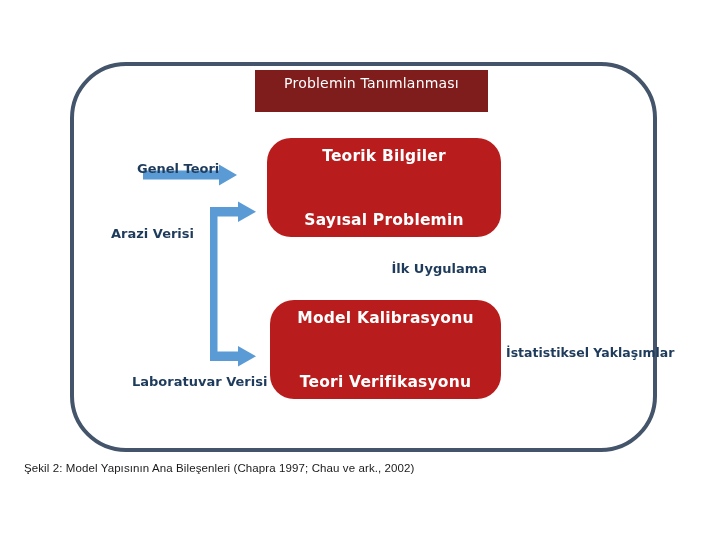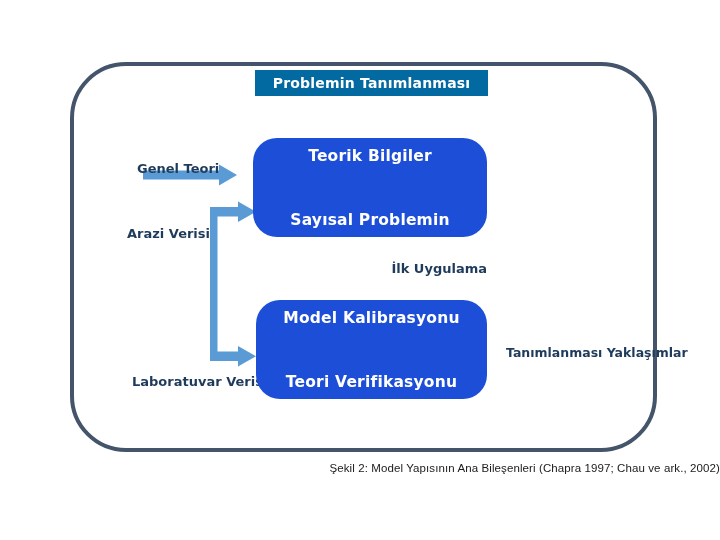--- a/index.html
+++ b/index.html
@@ -26,34 +26,35 @@
     box-sizing: border-box;
     border: 4px solid #44546A;
     border-radius: 56px;
     background: transparent;
   }
   .title-box {
     position: absolute;
     left: 255px;
     top: 70px;
     width: 233px;
-    height: 26px;
-    background: #0369a1;
+    height: 42px;
+    background: #7f1d1d;
     color: #ffffff;
     font-size: 14px;
-    font-weight: bold;
+    font-weight: normal;
     line-height: 26px;
     text-align: center;
     letter-spacing: 0.2px;
   }
   .blue-box {
     position: absolute;
-    background: #1d4ed8;
+    background: #b91c1c;
     border-radius: 24px;
     color: #ffffff;
+    margin-left: 14px;
   }
   .box-theory {
     left: 253px;
     top: 138px;
     width: 234px;
     height: 99px;
   }
   .box-calibration {
     left: 256px;
     top: 300px;
@@ -73,43 +74,43 @@
   .box-text.top-line { top: 9px; }
   .box-text.bottom-line { bottom: 8px; }
   .side-label {
     position: absolute;
     font-weight: bold;
     color: #1F3B5C;
     font-size: 13px;
     white-space: nowrap;
   }
   .lbl-genel { left: 137px; top: 145px; margin-top: 16px; }
-  .lbl-arazi { left: 127px; top: 226px; }
+  .lbl-arazi { left: 111px; top: 226px; }
   .lbl-ilk {
     left: 253px;
     top: 261px;
     width: 234px;
     text-align: right;
   }
   .lbl-istatistik { left: 506px; top: 345px; font-size: 12.5px; }
   .lbl-laboratuvar { left: 132px; top: 374px; }
   .arrows-overlay {
     position: absolute;
     left: 0;
     top: 0;
     width: 720px;
     height: 540px;
     pointer-events: none;
   }
   .caption {
     position: absolute;
-    left: 40px;
+    left: 24px;
     top: 462px;
     width: 680px;
-    text-align: right;
+    text-align: left;
     font-family: "Liberation Sans", sans-serif;
     font-size: 11.5px;
     color: #1a1a1a;
     letter-spacing: 0.1px;
   }
 </style>
 </head>
 <body>
 
 <div class="slide">
@@ -142,21 +143,21 @@
     </g>
   </svg>
 
   <div class="title-box">
     <span>Problemin Tanımlanması</span>
   </div>
 
   <div class="side-label lbl-genel">Genel Teori</div>
   <div class="side-label lbl-arazi">Arazi Verisi</div>
   <div class="side-label lbl-ilk">İlk Uygulama</div>
-  <div class="side-label lbl-istatistik">Tanımlanması Yaklaşımlar</div>
+  <div class="side-label lbl-istatistik">İstatistiksel Yaklaşımlar</div>
   <div class="side-label lbl-laboratuvar">Laboratuvar Verisi</div>
 
   <div class="blue-box box-theory">
     <div class="box-text top-line">Teorik Bilgiler</div>
     <div class="box-text bottom-line">Sayısal Problemin</div>
   </div>
 
   <div class="blue-box box-calibration">
     <div class="box-text top-line">Model Kalibrasyonu</div>
     <div class="box-text bottom-line">Teori Verifikasyonu</div>

